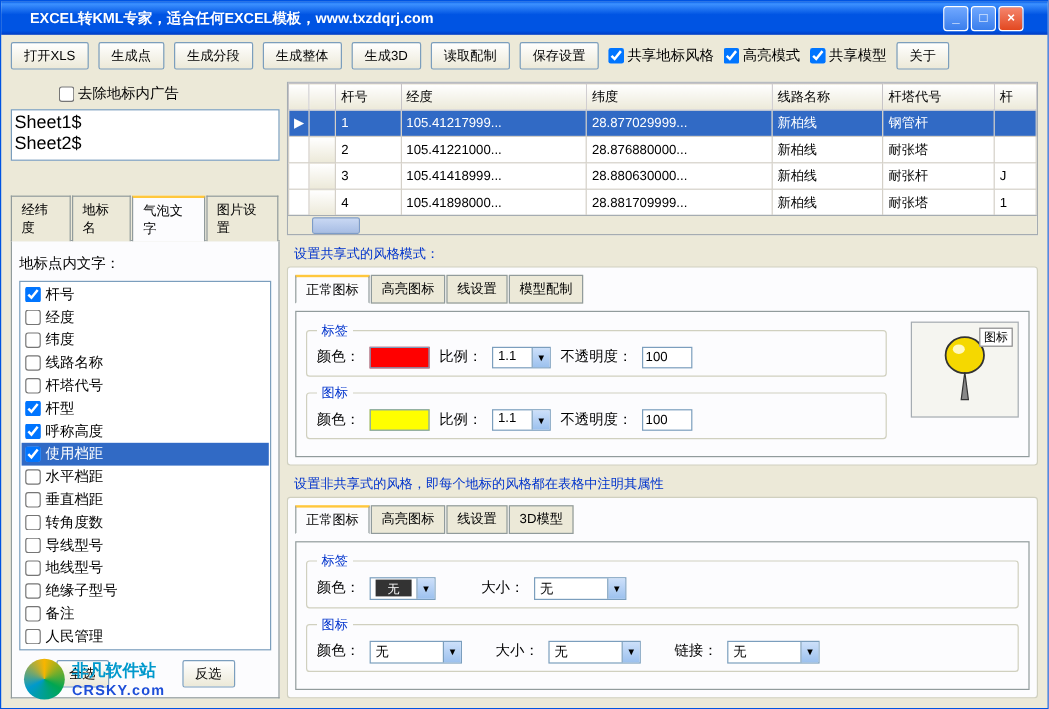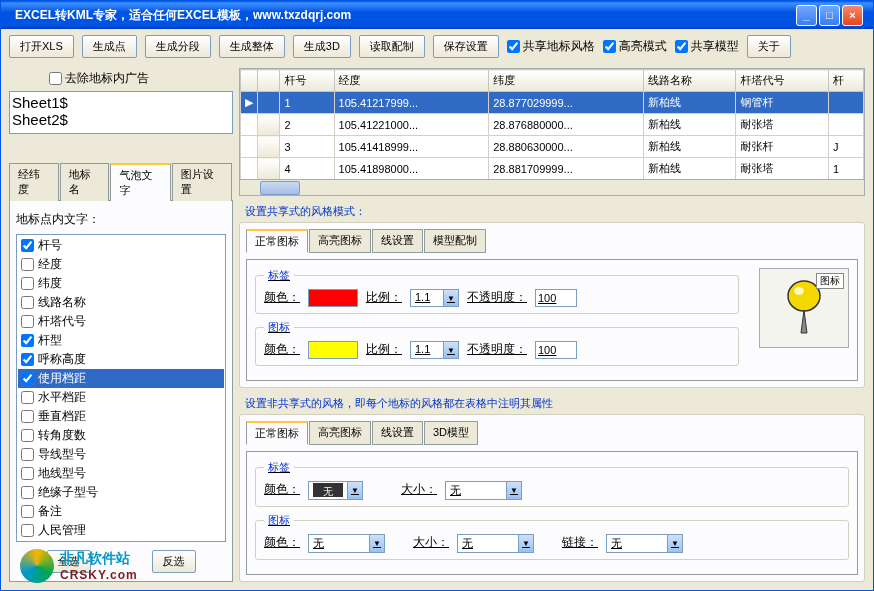--- a/index.html
+++ b/index.html
@@ -1,18 +1,18 @@
 <!DOCTYPE html>
 <html><head>
 <meta charset="utf-8">
 <style>
 * { box-sizing: border-box; margin: 0; padding: 0; }
 body { font-family: "Microsoft YaHei", SimSun, Arial, sans-serif; font-size: 11px; background: #ece9d8; overflow: hidden; }
 .window { width: 874px; height: 591px; background: #ece9d8; border: 1px solid #0054e3; display: flex; flex-direction: column; }
-.titlebar { height: 28px; background: linear-gradient(to bottom, #0058e6 0%, #3d91ff 8%, #0054e3 40%, #0054e3 88%, #003cc4 100%); display: flex; align-items: center; padding: 0 10px; color: white; font-weight: bold; font-size: 12px; }
+.titlebar { height: 28px; background: linear-gradient(to bottom, #0058e6 0%, #3d91ff 8%, #0054e3 40%, #0054e3 88%, #003cc4 100%); display: flex; align-items: center; padding: 0 20px; color: white; font-weight: bold; font-size: 12px; }
 .titlebar-text { flex: 1; padding-left: 4px; }
 .titlebar-btns { display: flex; gap: 2px; }
 .tbtn { width: 21px; height: 21px; background: linear-gradient(to bottom, #70a8ff, #3a7eec); border: 1px solid #fff; border-radius: 3px; display: flex; align-items: center; justify-content: center; font-weight: bold; color: white; cursor: pointer; font-size: 11px; }
 .tbtn.close { background: linear-gradient(to bottom, #f5866e, #e24820); }
 .toolbar { padding: 6px 8px; display: flex; gap: 8px; align-items: center; flex-wrap: wrap; }
 .btn { background: linear-gradient(to bottom, #fff, #ece9d8); border: 1px solid #7b9ebd; padding: 3px 10px; cursor: pointer; font-size: 11px; border-radius: 2px; }
 .chk { display: flex; align-items: center; gap: 3px; cursor: pointer; font-size: 12px; }
 .chk input { width: 13px; height: 13px; }
 .body { flex: 1; display: flex; padding: 4px 8px 8px 8px; gap: 6px; overflow: hidden; }
 .left-panel { width: 224px; display: flex; flex-direction: column; }
@@ -39,38 +39,38 @@
 .row-sel .row-hdr { background: #316ac5; }
 .arrow-cell { width: 14px; text-align: center; color: black; }
 .grid-scroll { height: 16px; background: #ece9d8; border-top: 1px solid #a5acb2; display: flex; align-items: center; }
 .scroll-thumb { background: linear-gradient(to bottom, #c9d8f3, #a7bde4); height: 14px; width: 40px; margin-left: 20px; border: 1px solid #7d9cc9; border-radius: 2px; }
 .section-title { color: #0033cc; font-size: 11px; margin: 2px 0 3px 6px; }
 .groupbox { border: 1px solid #d0d0bf; border-radius: 3px; padding: 6px; background: #fcfcfe; }
 .subtabs { display: flex; margin-bottom: 6px; }
 .subtab { padding: 3px 8px; border: 1px solid #919b9c; background: #ece9d8; margin-right: 1px; cursor: pointer; font-size: 11px; }
 .subtab.active { background: #fcfcfe; border-top: 2px solid #ffc73c; border-bottom: 1px solid #fcfcfe; }
 .style-body { border: 1px solid #919b9c; padding: 8px; display: flex; gap: 20px; }
-.style-fields { flex: 1; text-decoration: underline; }
+.style-fields { flex: 1; }
 .fieldset { border: 1px solid #d0d0bf; padding: 6px 8px; margin-bottom: 6px; border-radius: 3px; }
 .fieldset legend { color: #0033cc; padding: 0 4px; font-size: 11px; }
 .fld-row { display: flex; gap: 8px; font-size: 12px; }
 .color-swatch { width: 50px; height: 18px; border: 1px solid #7b9ebd; display: inline-block; cursor: pointer; }
 .swatch-red { background: #ff0000; }
 .swatch-yellow { background: #ffff00; }
 .swatch-none { background: #333; color: white; font-size: 10px; text-align: center; line-height: 18px; }
 .txt-in { width: 42px; border: 1px solid #7b9ebd; padding: 1px 2px; font-size: 11px; }
 .dd { display: inline-flex; border: 1px solid #7b9ebd; background: white; cursor: pointer; }
 .dd-txt { padding: 1px 4px; min-width: 32px; font-size: 11px; }
 .dd-btn { width: 15px; background: linear-gradient(to bottom,#cde0fa,#9cc1ee); display: flex; align-items: center; justify-content: center; font-size: 8px; border-left: 1px solid #7b9ebd; }
 .pin-box { width: 90px; height: 80px; border: 1px solid #a5acb2; background: #f5f5f0; display: flex; align-items: center; justify-content: center; position: relative; cursor: pointer; }
 .pin-lbl { position: absolute; right: 4px; top: 4px; background: #fff; border: 1px solid #888; padding: 0 3px; font-size: 10px; }
 .logo { position: absolute; bottom: 8px; left: 20px; display: flex; align-items: center; gap: 6px; }
 .logo-swirl { width: 34px; height: 34px; border-radius: 50%; background: conic-gradient(#f8b500, #00a651, #0099cc, #f8b500); }
 .logo-txt1 { color: #0099cc; font-size: 14px; font-weight: bold; }
-.logo-txt2 { color: #7f1d1d; font-size: 12px; font-weight: bold; letter-spacing: 1px; text-align: right; }
+.logo-txt2 { color: #1d4ed8; font-size: 12px; font-weight: bold; letter-spacing: 1px; text-align: right; }
 </style>
 </head>
 <body>
 
 <div class="window">
   <div class="titlebar">
     <span class="titlebar-text">EXCEL转KML专家，适合任何EXCEL模板，www.txzdqrj.com</span>
     <div class="titlebar-btns">
       <div class="tbtn">_</div>
       <div class="tbtn">□</div>

